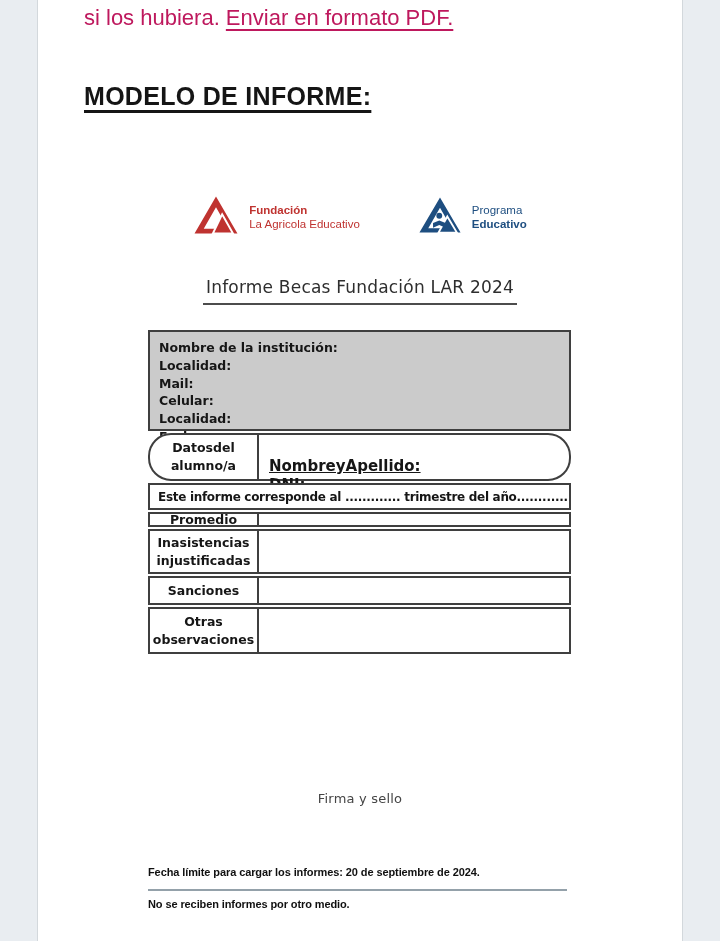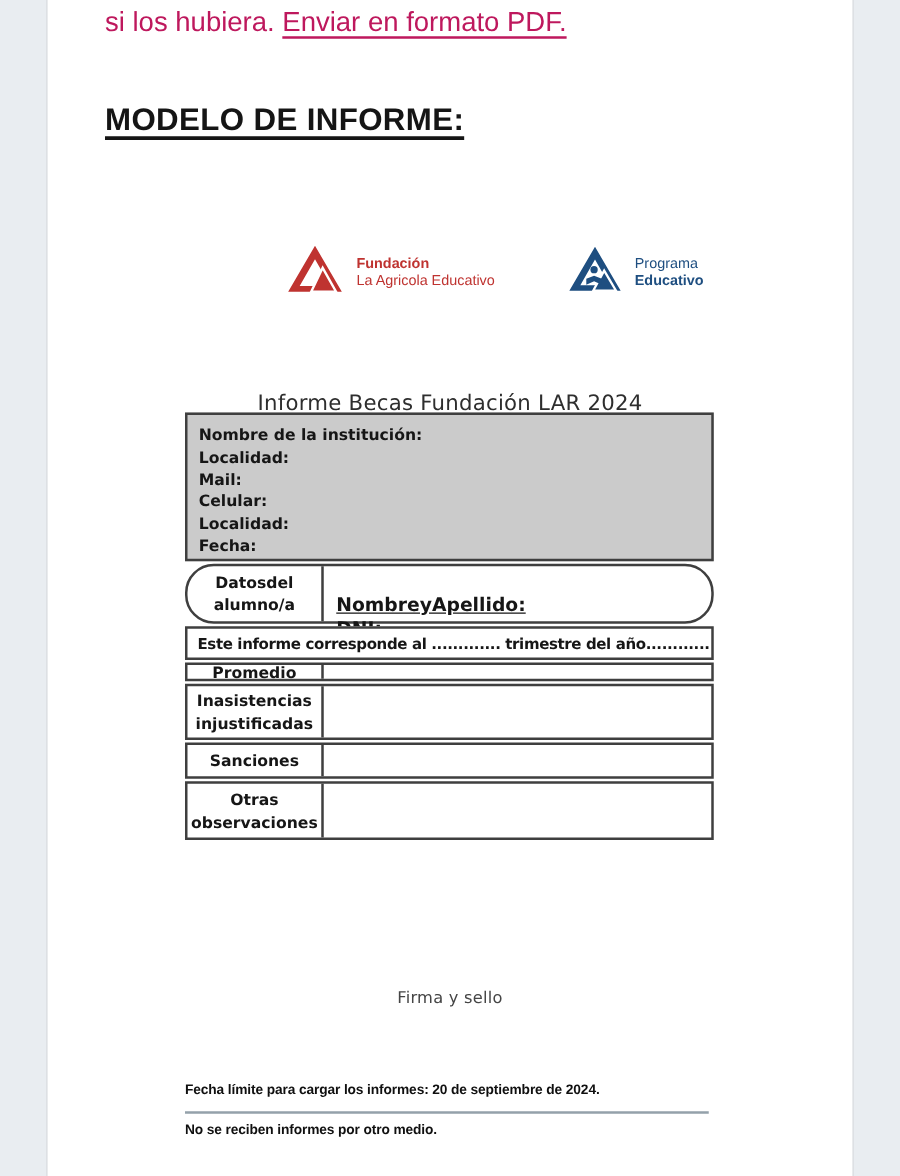--- a/index.html
+++ b/index.html
@@ -18,39 +18,39 @@
   .abs{position:absolute;}
   
   .intro{left:84px;top:3px;font-size:22px;line-height:30px;color:#be185d;}
   .intro .u{text-decoration:underline;text-decoration-thickness:2px;text-underline-offset:4px;}
   .heading{
     left:84px;top:82px;font-size:25px;font-weight:bold;color:#151515;
     text-decoration:underline;text-decoration-thickness:2.5px;text-underline-offset:5px;
     letter-spacing:.3px;
   }
   
-  .logos{left:37px;top:193px;width:646px;display:flex;justify-content:center;align-items:center;gap:58px;margin-left:36px;}
+  .logos{left:37px;top:193px;width:646px;display:flex;justify-content:center;align-items:center;gap:58px;}
   .logo{display:flex;align-items:center;gap:10px;}
   .logo-text{font-size:11.5px;line-height:14px;}
   .logo-text.red{color:#bf3330;}
   .logo-text.blue{color:#1e4e80;}
   .lt-bold{font-weight:bold;}
   
-  .title-wrap{left:37px;top:277px;width:646px;text-align:center;font-family:"DejaVu Sans",sans-serif;margin-top:36px;}
+  .title-wrap{left:37px;top:277px;width:646px;text-align:center;font-family:"DejaVu Sans",sans-serif;}
   .title-inner{
     display:inline-block;font-size:17px;color:#2e2e2e;letter-spacing:.2px;
     padding:0 3px 6px;border-bottom:2.5px solid #4c4c4c;
   }
   
   .report-table{
     left:148px;top:330px;width:423px;display:flex;flex-direction:column;gap:2px;
     font-family:"DejaVu Sans",sans-serif;color:#161616;
   }
   .t-row{border:2px solid #3f3f3f;box-sizing:border-box;background:#fff;}
-  .header-box{background:#cbcbcb;height:119px;padding:7px 9px 0;}
+  .header-box{background:#cbcbcb;height:101px;padding:7px 9px 0;}
   .inst-line{font-size:12.5px;font-weight:bold;line-height:17.8px;}
   .two-col{display:flex;}
   .cell-label{
     width:109px;border-right:2px solid #3f3f3f;box-sizing:border-box;
     display:flex;align-items:center;justify-content:center;text-align:center;
     font-weight:bold;font-size:12.5px;line-height:18px;white-space:pre-line;
   }
   .cell-value{flex:1;padding:22px 10px;font-weight:bold;font-size:15px;line-height:19px;box-sizing:border-box;text-decoration:underline;}
   .cell-empty{flex:1;}
   .row-datos{height:48px;border-radius:23px;}

